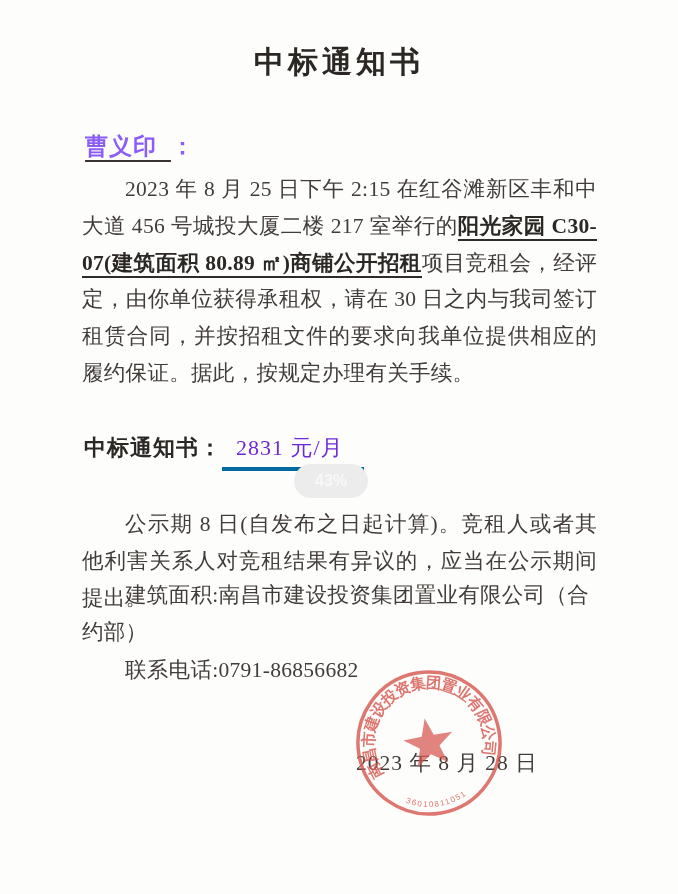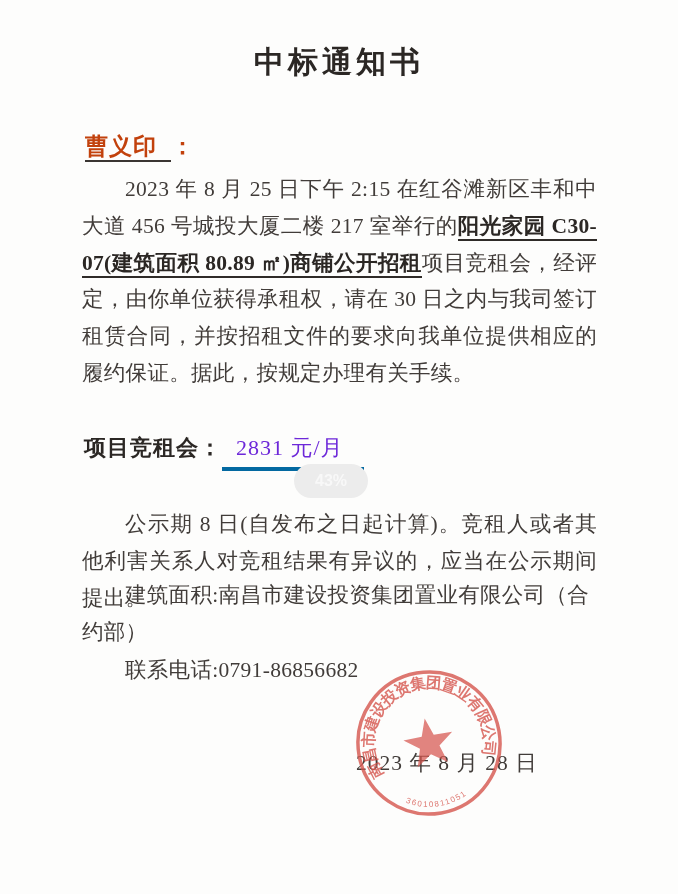--- a/index.html
+++ b/index.html
@@ -8,21 +8,21 @@
     background:#fdfdfc;overflow:hidden;
     font-family:"Liberation Serif","DejaVu Serif",serif;
     color:#413c39;
   }
   .title{
     position:absolute;top:42px;left:0;right:0;text-align:center;
     font-size:30px;font-weight:bold;letter-spacing:4px;color:#2b2724;font-family:Liberation Mono, monospace;
   }
   .salutation{
     position:absolute;top:131px;left:85px;
-    font-size:23px;font-weight:bold;color:#c2410c;letter-spacing:1px;
+    font-size:23px;font-weight:bold;color:#8b5cf6;letter-spacing:1px;
   }
   .salutation .name{border-bottom:2px solid #3a3532;padding:0 14px 1px 0;}
   .para{
     font-size:21.5px;line-height:36.8px;text-align:justify;
     text-indent:2em;letter-spacing:0.3px;
   }
   .para1{position:absolute;top:171px;left:82px;width:515px;}
   .para2{position:absolute;top:506px;left:82px;width:515px;}
   .highlight{
     font-weight:bold;color:#2b2724;
@@ -73,21 +73,21 @@
 
   <div class="salutation">
     <span class="name">曹义印</span><span>：</span>
   </div>
 
   <div class="para para1">
     <span>2023 年 8 月 25 日下午 2:15 在红谷滩新区丰和中大道 456 号城投大厦二楼 217 室举行的</span><span class="highlight">阳光家园 C30-07(建筑面积 80.89 ㎡)商铺公开招租</span><span>项目竞租会，经评定，由你单位获得承租权，请在 30 日之内与我司签订租赁合同，并按招租文件的要求向我单位提供相应的履约保证。据此，按规定办理有关手续。</span>
   </div>
 
   <div class="result">
-    <span>项目竞租会：</span><span class="value">2831 元/月</span>
+    <span>中标通知书：</span><span class="value">2831 元/月</span>
   </div>
 
   <div class="badge">43%</div>
 
   <div class="para para2">公示期 8 日(自发布之日起计算)。竞租人或者其他利害关系人对竞租结果有异议的，应当在公示期间提出。</div>
 
   <div class="contact-block">
     <div>建筑面积:南昌市建设投资集团置业有限公司（合约部）</div>
     <div>联系电话:0791-86856682</div>
   </div>

